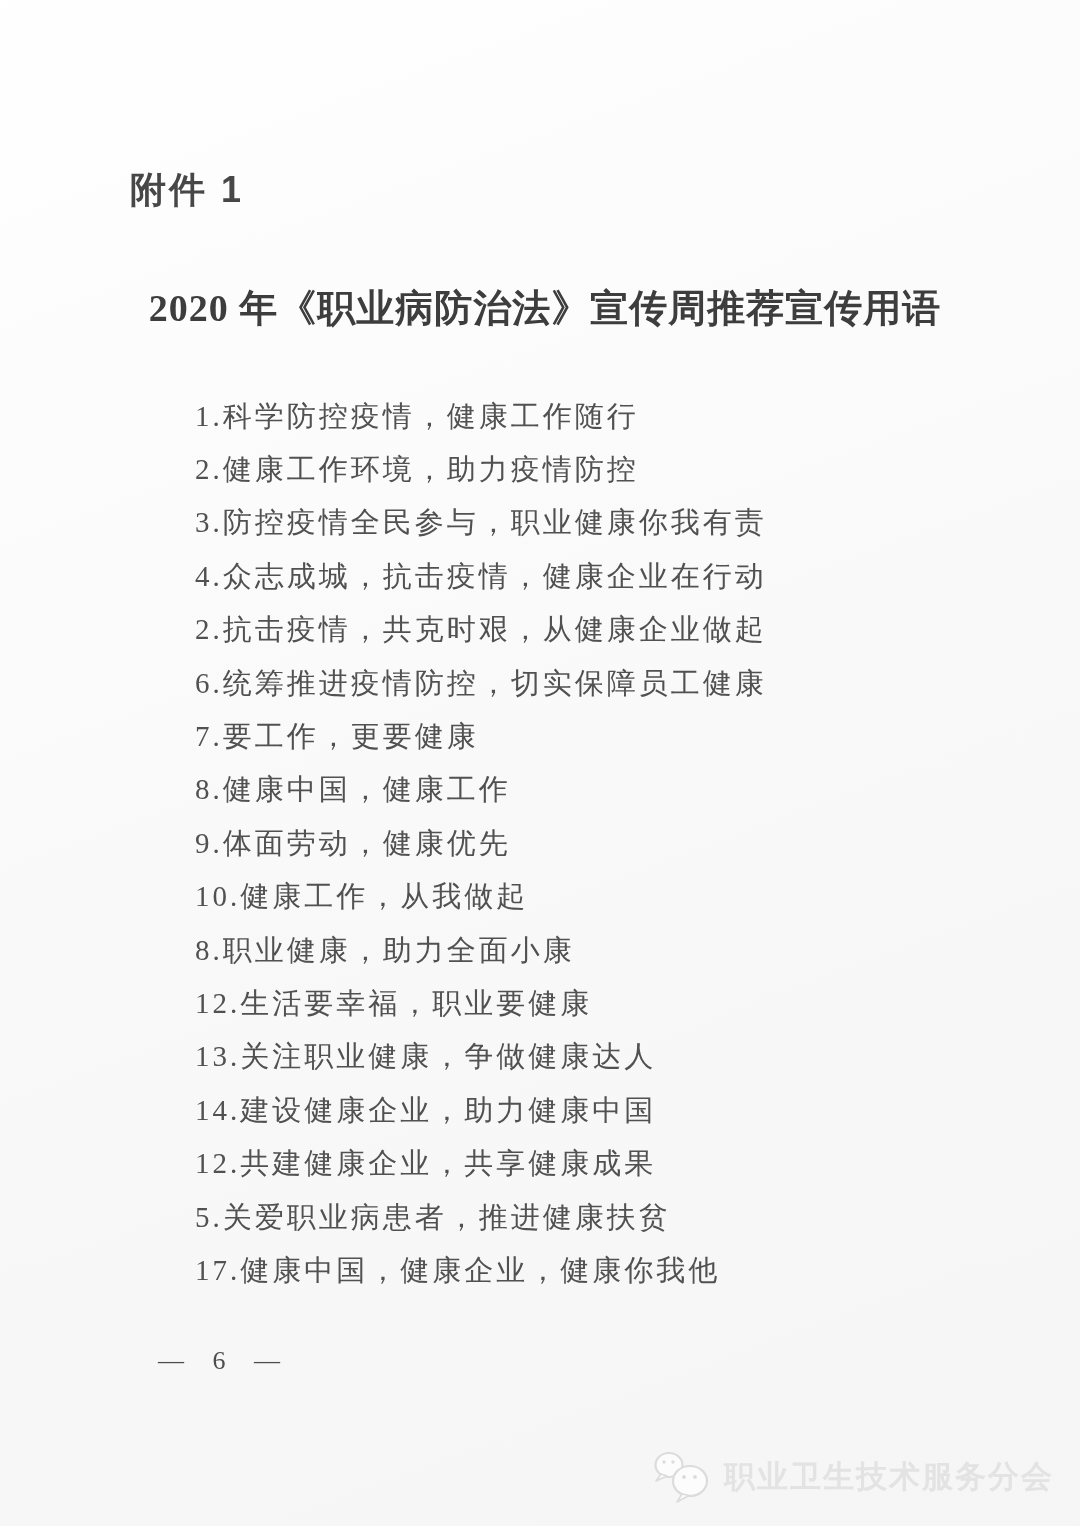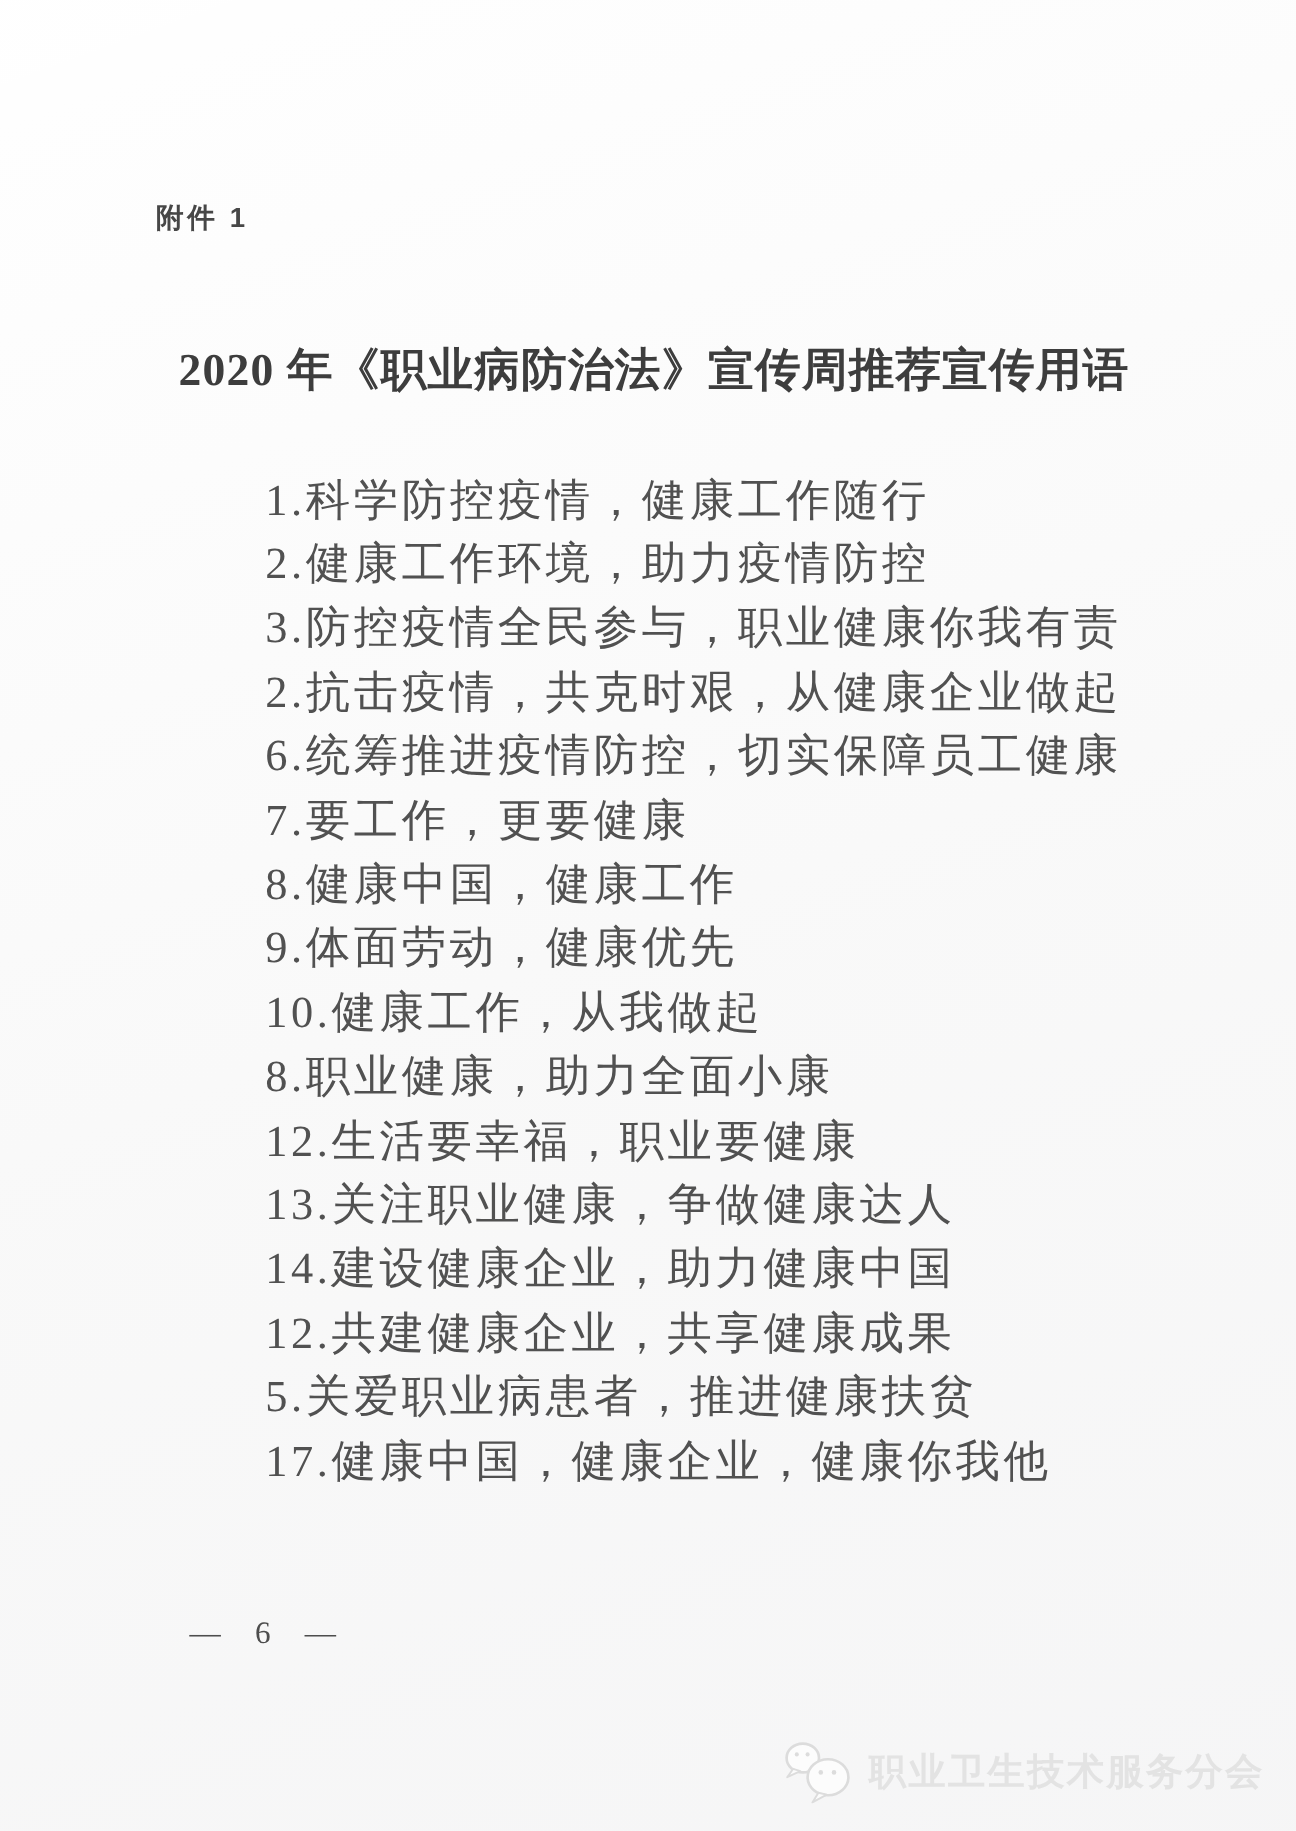--- a/index.html
+++ b/index.html
@@ -18,21 +18,21 @@
     overflow: hidden;
     font-family: "Liberation Serif", "DejaVu Serif", serif;
     color: #4f4f4f;
   }
   .attachment-label {
     position: absolute;
     top: 166px;
     left: 130px;
     font-family: "Liberation Sans", "DejaVu Sans", sans-serif;
     font-weight: 700;
-    font-size: 23px;
+    font-size: 36px;
     letter-spacing: 3px;
     color: #474747;
   }
   .doc-title {
     position: absolute;
     top: 278px;
     left: 0;
     width: 100%;
     margin: 5px;
     text-align: center;
@@ -49,25 +49,24 @@
     left: 195px;
     right: 60px;
     margin: 0;
     padding: 0;
     list-style: none;
   }
   .slogan-list li {
     height: 53.4px;
     display: flex;
     align-items: center;
-    font-size: 37px;
+    font-size: 29px;
     letter-spacing: 3px;
     color: #515151;
     white-space: nowrap;
-    margin-left: 26px;
   }
   .page-number {
     position: absolute;
     top: 1346px;
     left: 158px;
     font-size: 26px;
     letter-spacing: 6px;
     word-spacing: 10px;
     color: #4d4d4d;
     white-space: nowrap;
@@ -100,20 +99,21 @@
 <div class="page">
 
   <div class="attachment-label">附件 1</div>
 
   <h1 class="doc-title">2020 年《职业病防治法》宣传周推荐宣传用语</h1>
 
   <ul class="slogan-list">
     <li>1.科学防控疫情，健康工作随行</li>
     <li>2.健康工作环境，助力疫情防控</li>
     <li>3.防控疫情全民参与，职业健康你我有责</li>
+    <li>4.众志成城，抗击疫情，健康企业在行动</li>
     <li>2.抗击疫情，共克时艰，从健康企业做起</li>
     <li>6.统筹推进疫情防控，切实保障员工健康</li>
     <li>7.要工作，更要健康</li>
     <li>8.健康中国，健康工作</li>
     <li>9.体面劳动，健康优先</li>
     <li>10.健康工作，从我做起</li>
     <li>8.职业健康，助力全面小康</li>
     <li>12.生活要幸福，职业要健康</li>
     <li>13.关注职业健康，争做健康达人</li>
     <li>14.建设健康企业，助力健康中国</li>

